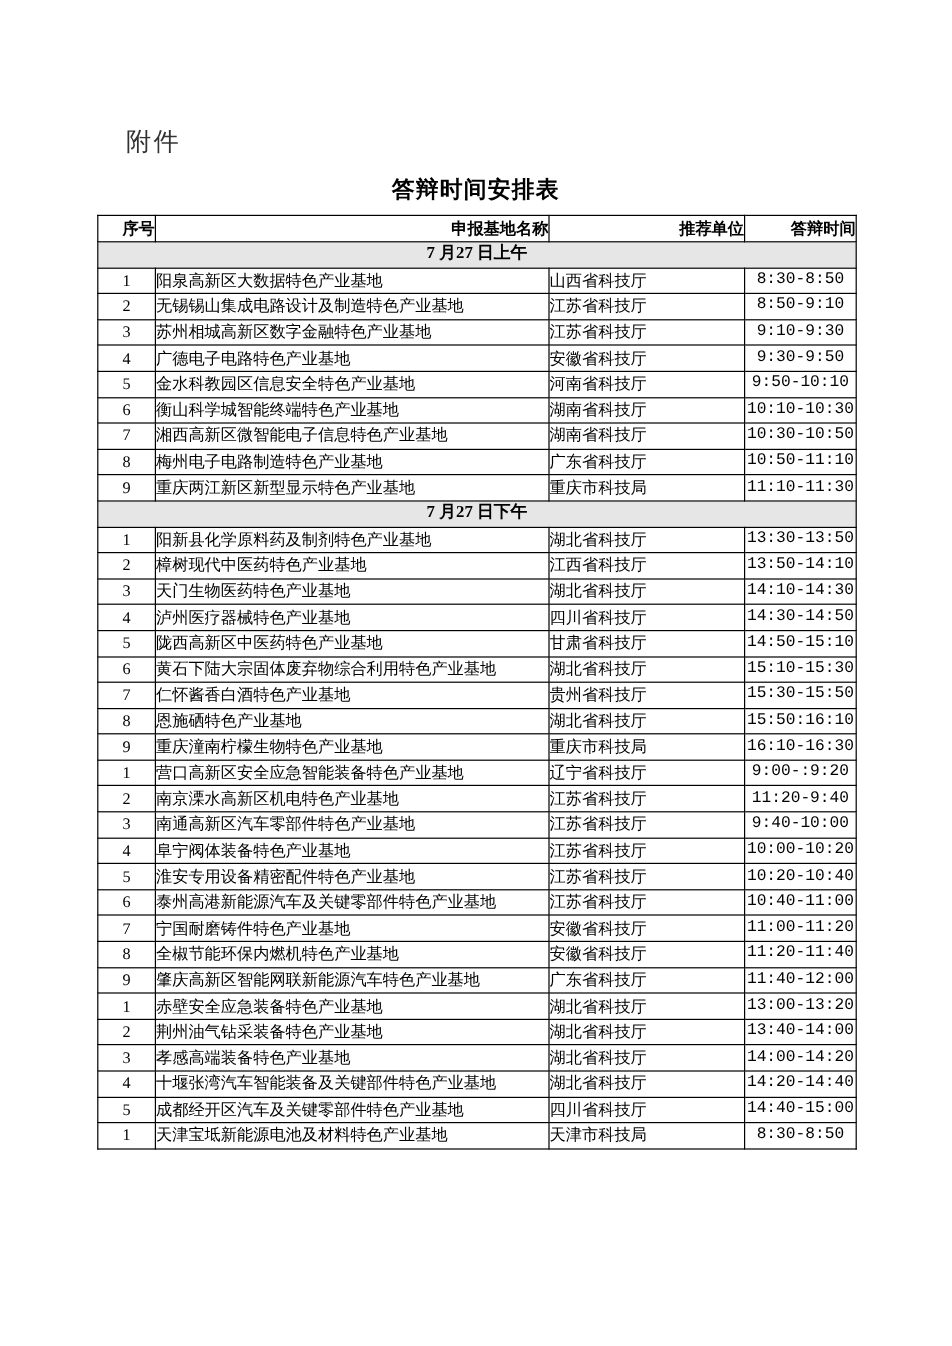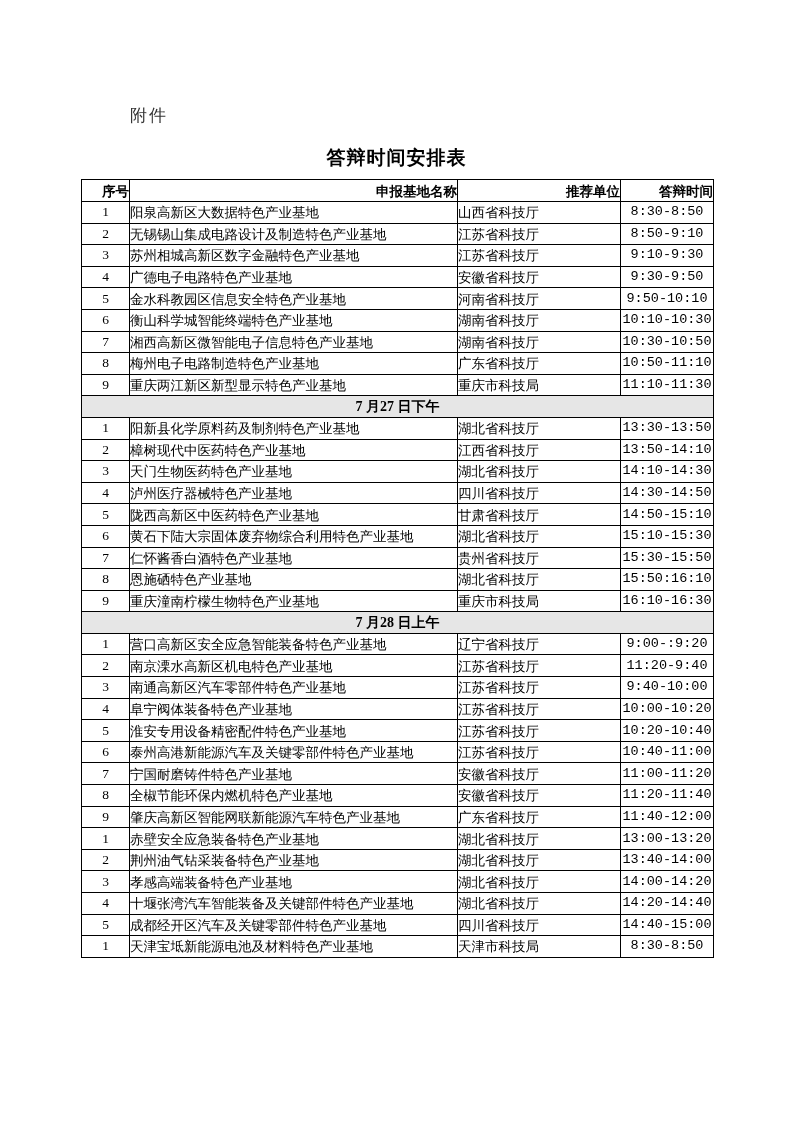--- a/index.html
+++ b/index.html
@@ -1,18 +1,18 @@
 <!DOCTYPE html>
 <html><head>
 <meta charset="utf-8">
 <style>
   html, body { margin: 0; padding: 0; background: #ffffff; }
   body { width: 793px; height: 1122px; position: relative; overflow: hidden;
          font-family: "DejaVu Sans", "Liberation Sans", sans-serif; color: #000; }
-  .attach { position: absolute; left: 130px; top: 104px; font-size: 17px; color: #333;
+  .attach { position: absolute; left: 105px; top: 104px; font-size: 21px; color: #333;
             letter-spacing: 2px; font-family: "DejaVu Sans", sans-serif; }
   .title { position: absolute; left: 0; width: 793px; top: 145px; text-align: center;
            font-size: 19px; font-weight: bold; letter-spacing: 1px;
            font-family: "DejaVu Sans", sans-serif; }
   table.sched { position: absolute; left: 81px; top: 179px; border-collapse: collapse;
                 width: 632px; table-layout: fixed; }
   table.sched td, table.sched th { border: 1px solid #000; padding: 0; height: 20.6px;
                 font-size: 13.5px; line-height: 20px; white-space: nowrap; overflow: hidden; }
   col.c1 { width: 48px; } col.c2 { width: 328px; } col.c3 { width: 163px; } col.c4 { width: 93px; }
   th { font-weight: bold; text-align: right; font-size: 14px; }
@@ -39,20 +39,23 @@
     </colgroup>
   <thead>
     <tr class="hdr">
       <th>序号</th>
       <th>申报基地名称</th>
       <th>推荐单位</th>
       <th>答辩时间</th>
     </tr>
   </thead>
   <tbody id="tbody">
+      <tr class="section">
+        <td colspan="4">7 月27 日上午</td>
+      </tr>
       <tr>
         <td class="idx">1</td>
         <td class="name">阳泉高新区大数据特色产业基地</td>
         <td class="unit">山西省科技厅</td>
         <td class="time">8:30-8:50</td>
       </tr>
       <tr>
         <td class="idx">2</td>
         <td class="name">无锡锡山集成电路设计及制造特色产业基地</td>
         <td class="unit">江苏省科技厅</td>
@@ -150,23 +153,20 @@
         <td class="name">恩施硒特色产业基地</td>
         <td class="unit">湖北省科技厅</td>
         <td class="time">15:50:16:10</td>
       </tr>
       <tr>
         <td class="idx">9</td>
         <td class="name">重庆潼南柠檬生物特色产业基地</td>
         <td class="unit">重庆市科技局</td>
         <td class="time">16:10-16:30</td>
       </tr>
-      <tr class="section">
-        <td colspan="4">7 月28 日上午</td>
-      </tr>
       <tr>
         <td class="idx">1</td>
         <td class="name">营口高新区安全应急智能装备特色产业基地</td>
         <td class="unit">辽宁省科技厅</td>
         <td class="time">9:00-:9:20</td>
       </tr>
       <tr>
         <td class="idx">2</td>
         <td class="name">南京溧水高新区机电特色产业基地</td>
         <td class="unit">江苏省科技厅</td>

